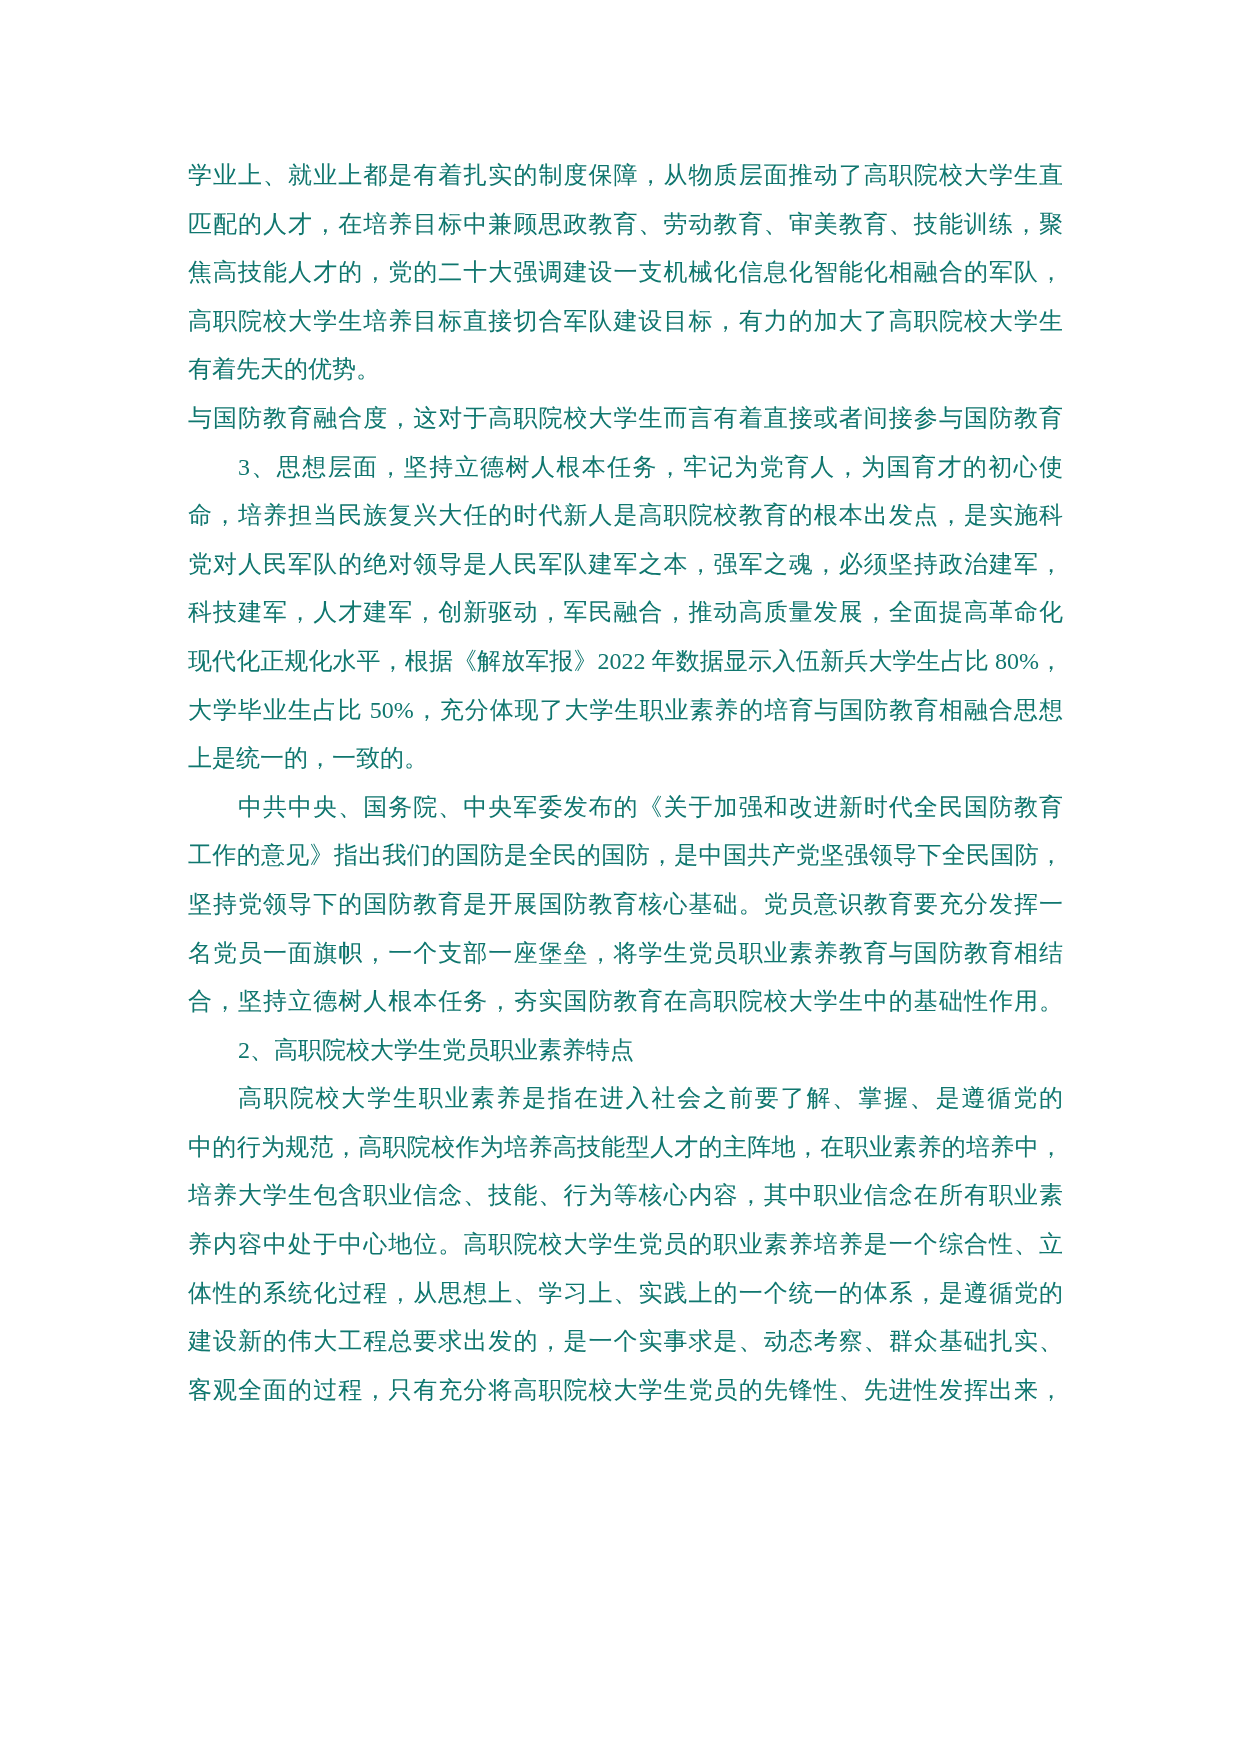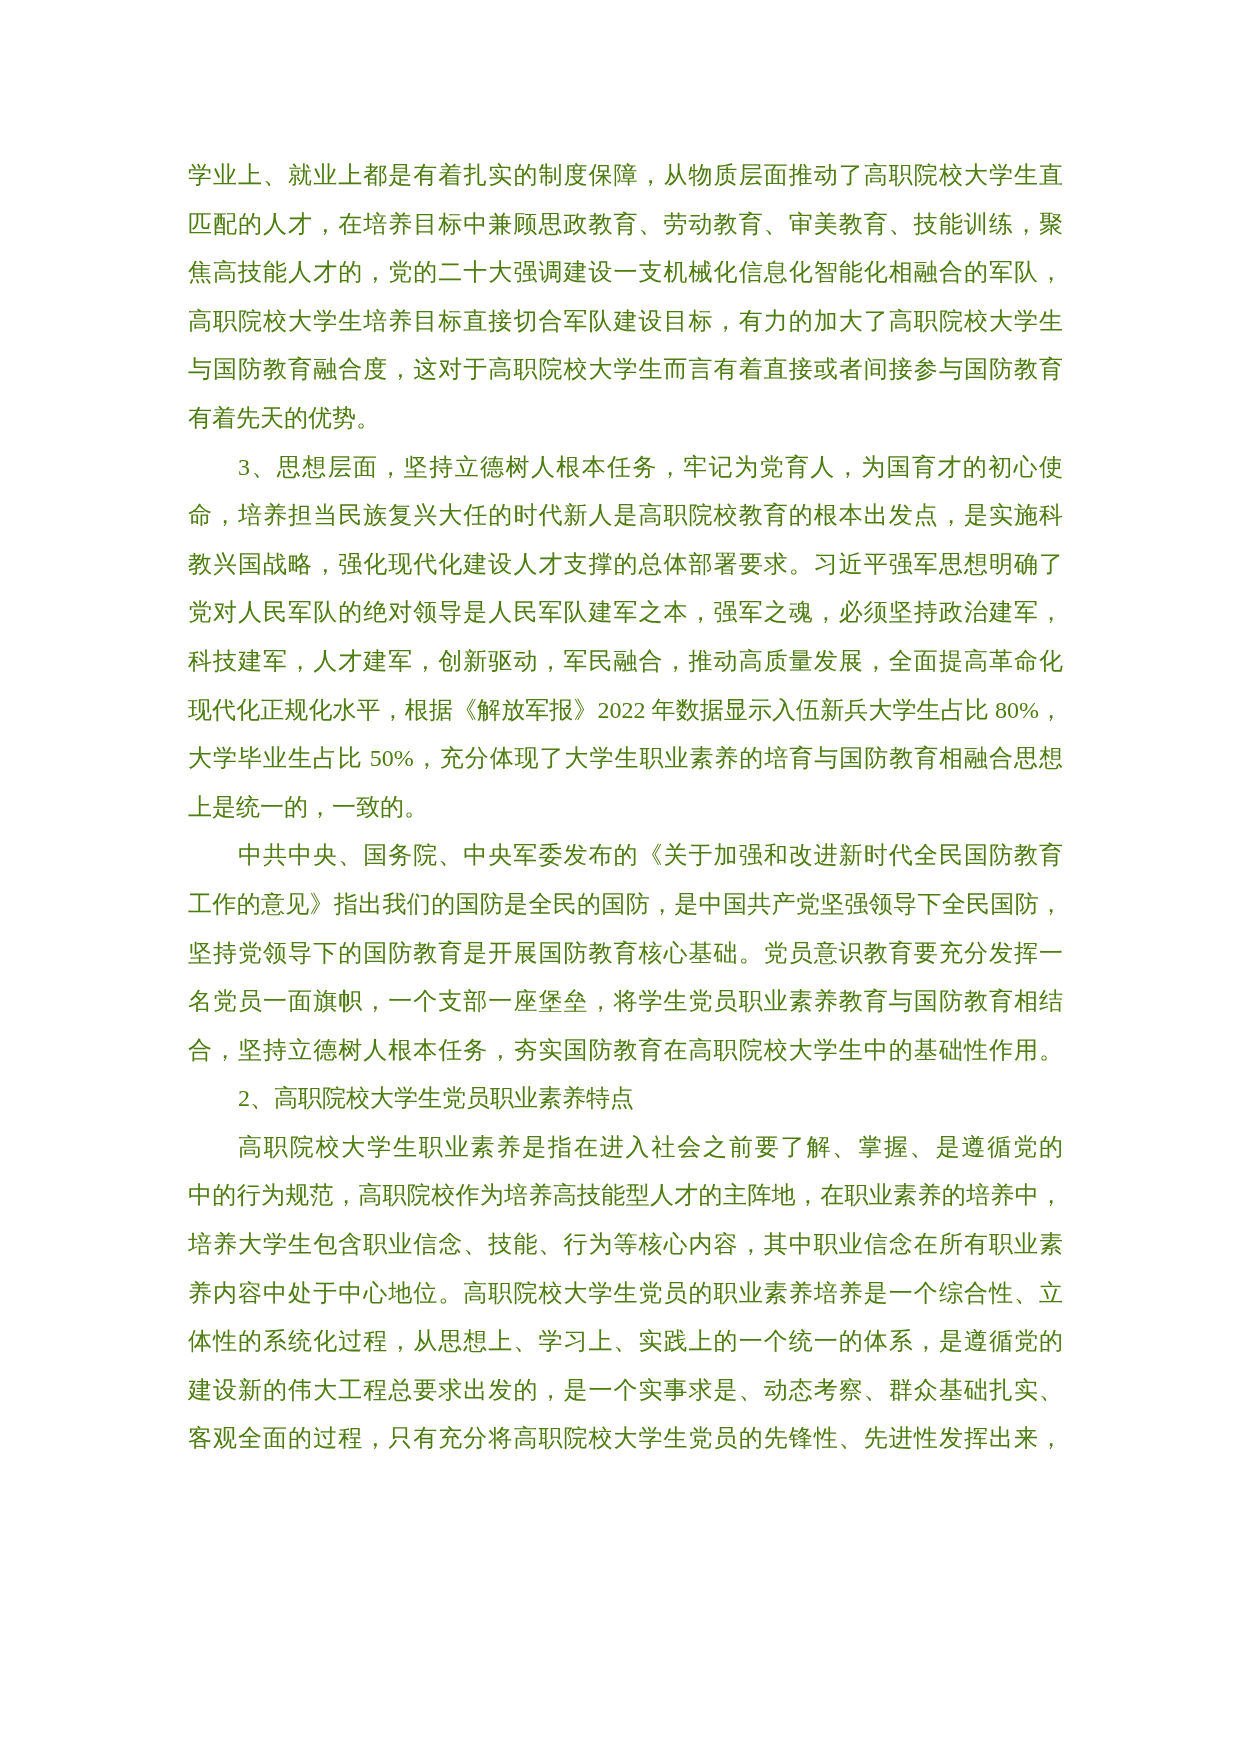--- a/index.html
+++ b/index.html
@@ -15,21 +15,21 @@
     overflow: hidden;
     font-family: "Liberation Serif", "DejaVu Serif", serif;
   }
   .text-block {
     position: absolute;
     left: 188px;
     top: 151px;
     width: 875px;
     font-size: 24px;
     line-height: 48.6px;
-    color: #4d7c0f;
+    color: #0f766e;
     letter-spacing: 0;
   }
   .ln {
     height: 48.6px;
     overflow: hidden;
     text-align: left;
   }
   .just {
     text-align: justify;
     text-align-last: justify;
@@ -41,25 +41,24 @@
 </style>
 </head>
 <body>
 
 <div class="page">
   <div class="text-block">
     <div class="ln just">学业上、就业上都是有着扎实的制度保障，从物质层面推动了高职院校大学生直</div>
     <div class="ln just">匹配的人才，在培养目标中兼顾思政教育、劳动教育、审美教育、技能训练，聚</div>
     <div class="ln just">焦高技能人才的，党的二十大强调建设一支机械化信息化智能化相融合的军队，</div>
     <div class="ln just">高职院校大学生培养目标直接切合军队建设目标，有力的加大了高职院校大学生</div>
+    <div class="ln">有着先天的优势。</div>
     <div class="ln just">与国防教育融合度，这对于高职院校大学生而言有着直接或者间接参与国防教育</div>
-    <div class="ln">有着先天的优势。</div>
     <div class="ln just ind">3、思想层面，坚持立德树人根本任务，牢记为党育人，为国育才的初心使</div>
     <div class="ln just">命，培养担当民族复兴大任的时代新人是高职院校教育的根本出发点，是实施科</div>
-    <div class="ln just">教兴国战略，强化现代化建设人才支撑的总体部署要求。习近平强军思想明确了</div>
     <div class="ln just">党对人民军队的绝对领导是人民军队建军之本，强军之魂，必须坚持政治建军，</div>
     <div class="ln just">科技建军，人才建军，创新驱动，军民融合，推动高质量发展，全面提高革命化</div>
     <div class="ln just">现代化正规化水平，根据《解放军报》2022 年数据显示入伍新兵大学生占比 80%，</div>
     <div class="ln just">大学毕业生占比 50%，充分体现了大学生职业素养的培育与国防教育相融合思想</div>
     <div class="ln">上是统一的，一致的。</div>
     <div class="ln just ind">中共中央、国务院、中央军委发布的《关于加强和改进新时代全民国防教育</div>
     <div class="ln just">工作的意见》指出我们的国防是全民的国防，是中国共产党坚强领导下全民国防，</div>
     <div class="ln just">坚持党领导下的国防教育是开展国防教育核心基础。党员意识教育要充分发挥一</div>
     <div class="ln just">名党员一面旗帜，一个支部一座堡垒，将学生党员职业素养教育与国防教育相结</div>
     <div class="ln just">合，坚持立德树人根本任务，夯实国防教育在高职院校大学生中的基础性作用。</div>

